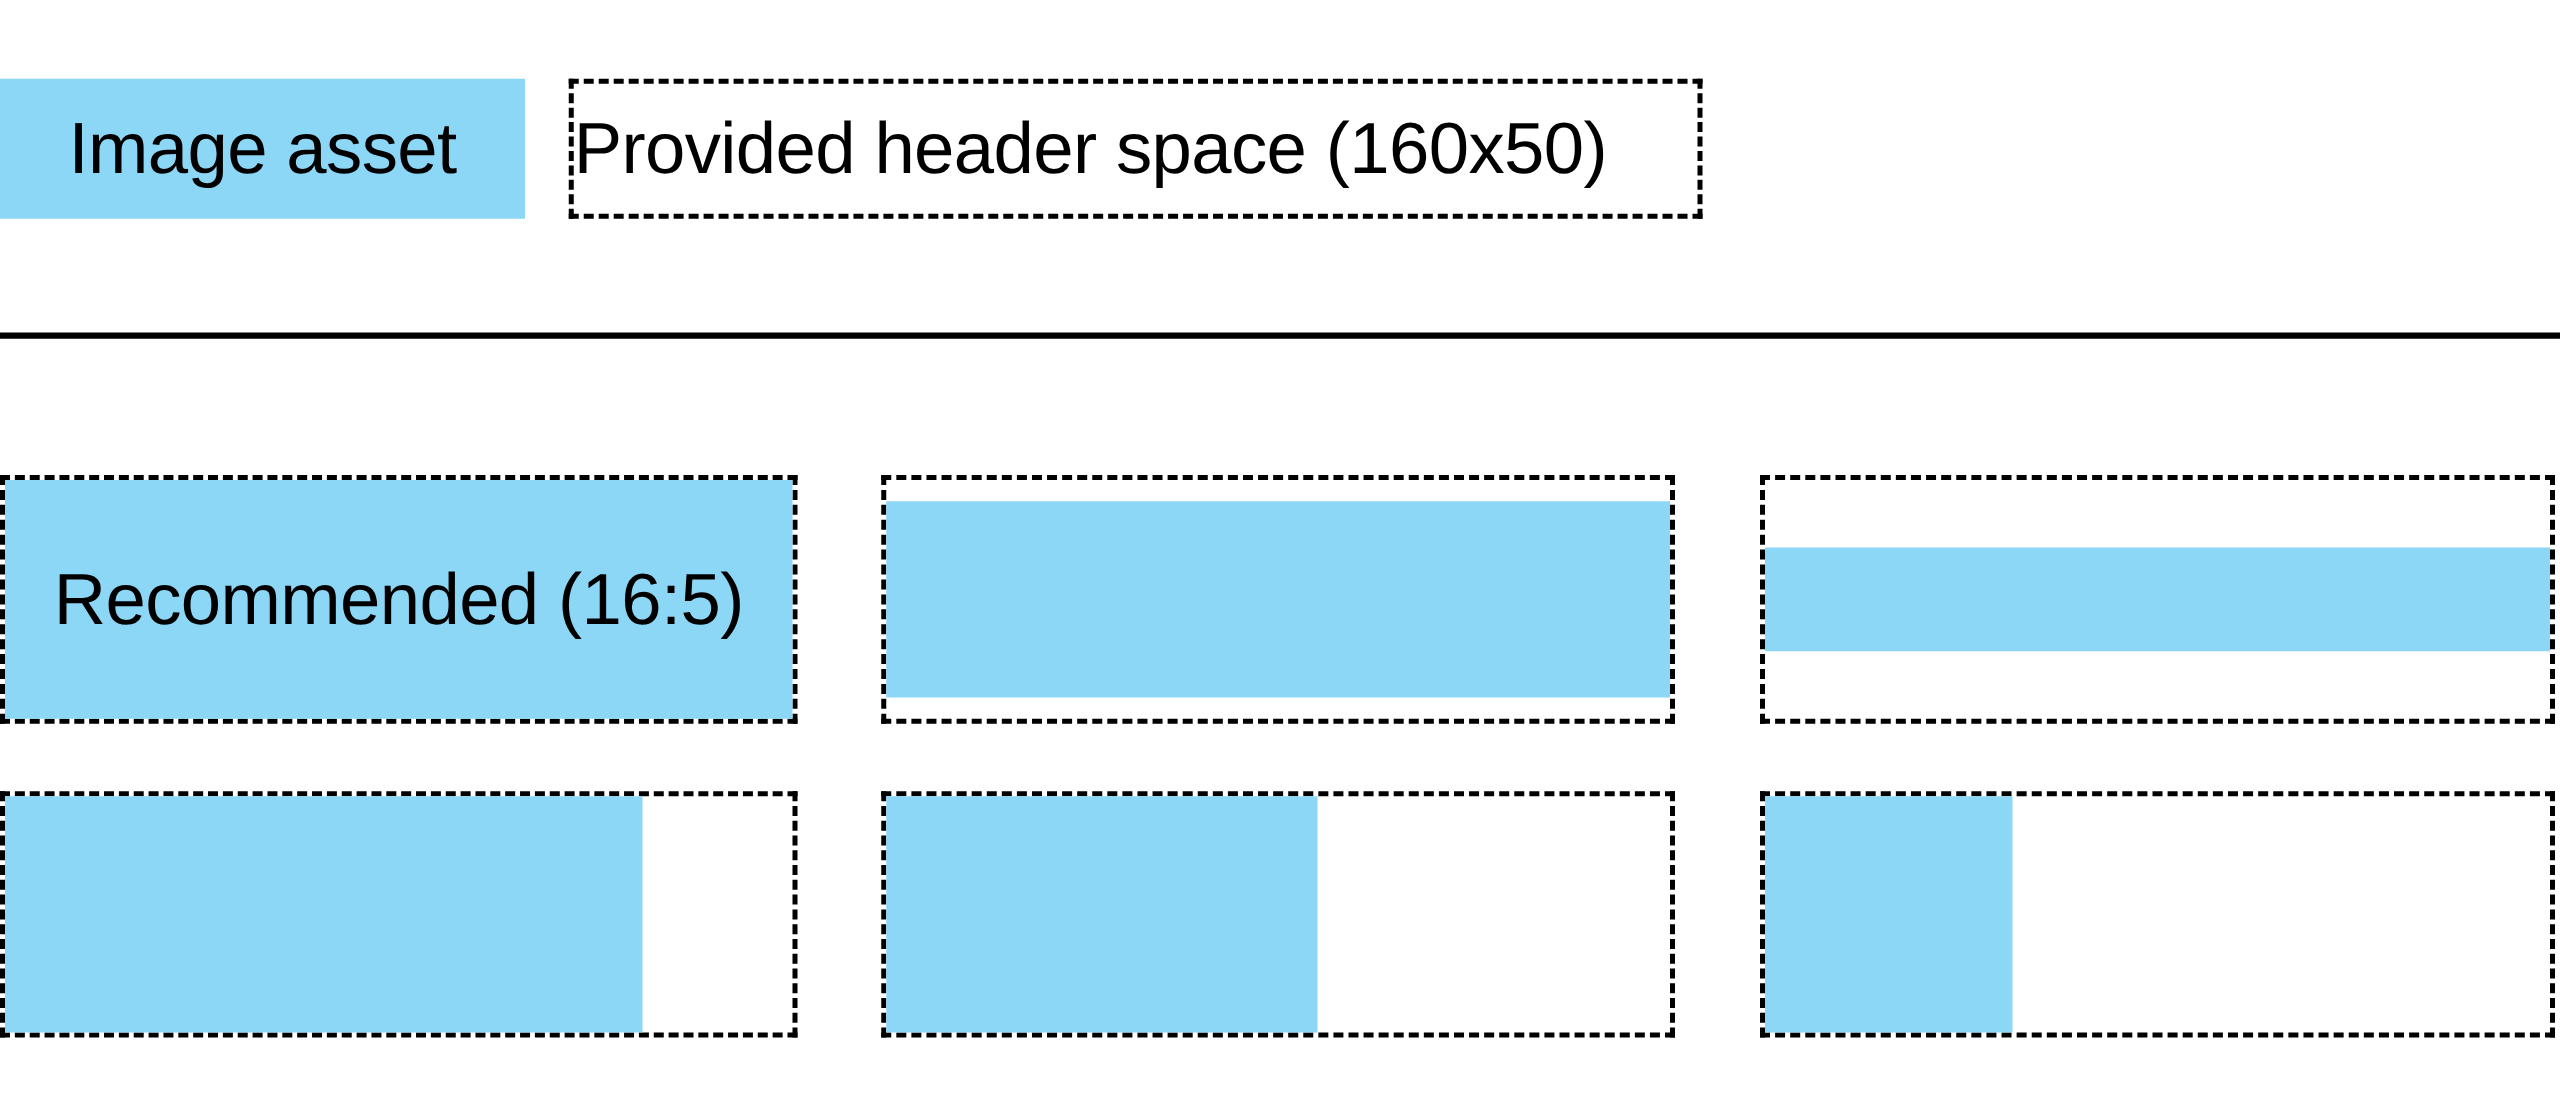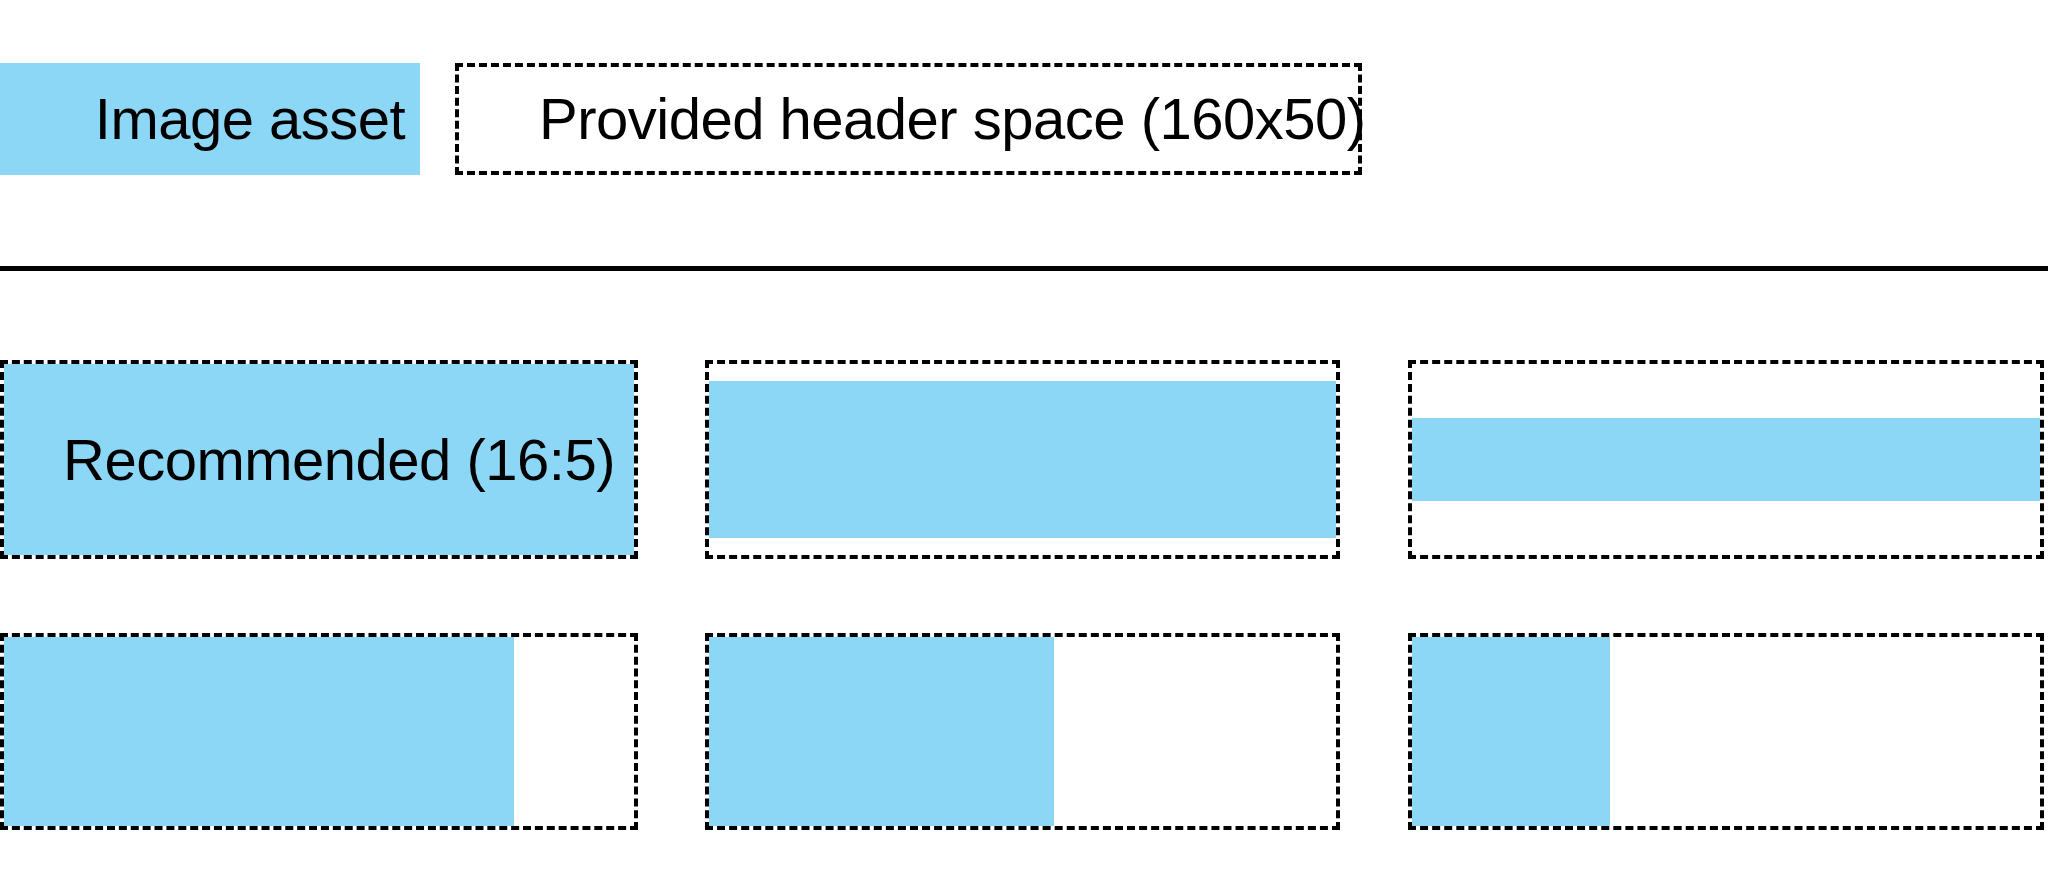--- a/index.html
+++ b/index.html
@@ -1,20 +1,20 @@
 <!DOCTYPE html>
 <html style="--asset-blue: #8CD6F6; --line-color: #000000; --bg: #FFFFFF;"><head>
 <meta charset="utf-8">
 <style>
   :root {
     --asset-blue: #8CD6F6;
     --line-color: #000000;
     --bg: #FFFFFF;
   }
-  * { box-sizing: border-box; padding-left: 40px; }
+  * { box-sizing: border-box; }
   html, body {
     margin: 0;
     padding: 0;
     background: var(--bg);
   }
   body {
     position: relative;
     width: 2048px;
     height: 896px;
     overflow: hidden;
@@ -55,21 +55,21 @@
   }
   
   .demo-box {
     position: absolute;
     border: 4px dashed var(--line-color);
     background: var(--bg);
   }
   .col-1 { left: 0px;    width: 638px; }
   .col-2 { left: 705px;  width: 635px; }
   .col-3 { left: 1408px; width: 636px; }
-  .row-1 { top: 360px; height: 199px; text-align: center; }
+  .row-1 { top: 380px; height: 199px; text-align: center; }
   .row-2 { top: 633px; height: 197px; }
   .fill {
     position: absolute;
     background: var(--asset-blue);
   }
   .box-label {
     position: absolute;
     inset: 0;
     display: flex; align-items: center; justify-content: center;
     pointer-events: none;

